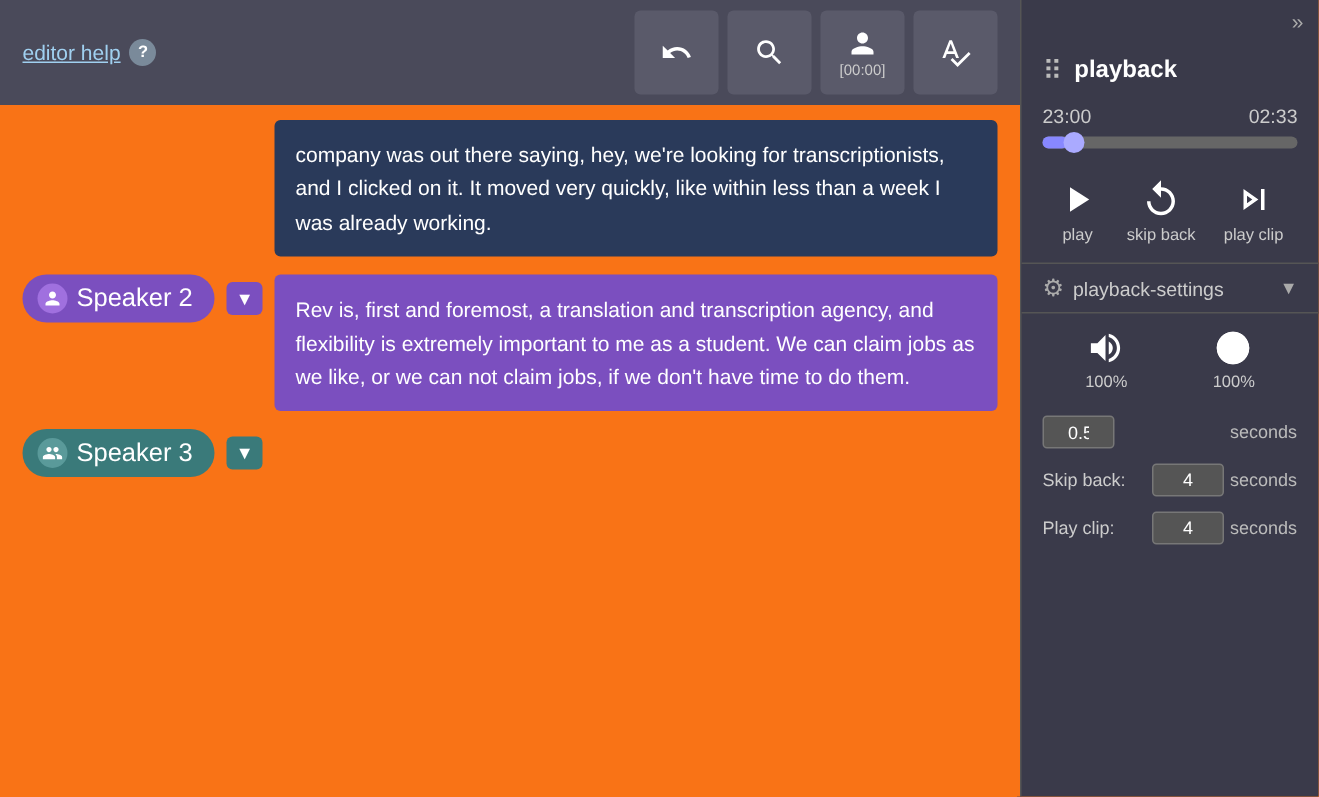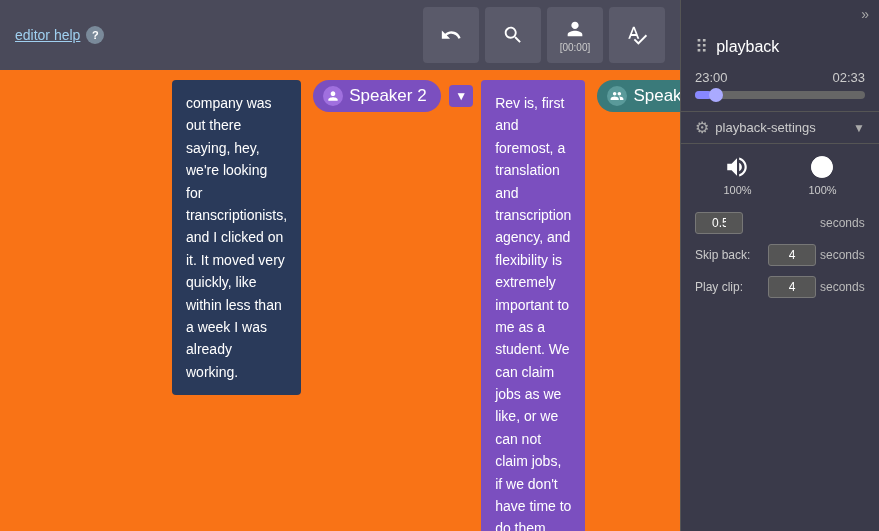--- a/index.html
+++ b/index.html
@@ -89,22 +89,23 @@
 
     .toolbar-btn .btn-label {
       font-size: 10px;
       color: #ccc;
     }
 
     
     .content-area {
       flex: 1;
       overflow-y: auto;
-      padding: 10px 4px;
-      display: flex;
+      padding: 10px 15px;
+      display: flex;
+      flex-direction: column;
       gap: 12px;
     }
 
     
     .transcript-block {
       display: flex;
       gap: 8px;
       align-items: flex-start;
     }
 
@@ -221,21 +222,21 @@
     }
 
     .grid-icon {
       color: #bbb;
       font-size: 18px;
     }
 
     .playback-title {
       color: white;
       font-size: 16px;
-      font-weight: normal;
+      font-weight: bold;
     }
 
     
     .progress-section {
       padding: 0 14px 12px;
     }
 
     .time-display {
       display: flex;
       justify-content: space-between;
@@ -483,20 +484,40 @@
     <div class="time-display">
       <span>23:00</span>
       <span>02:33</span>
     </div>
     <div class="progress-bar-container">
       <div class="progress-bar-fill"></div>
       <div class="progress-handle"></div>
     </div>
   </div>
 
+  <div class="playback-controls">
+    <button class="ctrl-btn">
+      <svg viewBox="0 0 24 24">
+          <path d="M8 5v14l11-7z"></path>
+        </svg>
+      <span class="ctrl-label">play</span>
+    </button>
+    <button class="ctrl-btn">
+      <svg viewBox="0 0 24 24">
+          <path d="M11.99 5V1l-5 5 5 5V7c3.31 0 6 2.69 6 6s-2.69 6-6 6-6-2.69-6-6h-2c0 4.42 3.58 8 8 8s8-3.58 8-8-3.58-8-8-8z"></path>
+        </svg>
+      <span class="ctrl-label">skip back</span>
+    </button>
+    <button class="ctrl-btn">
+      <svg viewBox="0 0 24 24">
+          <path d="M6 18l8.5-6L6 6v12zm2-8.14L11.03 12 8 14.14V9.86zM16 6h2v12h-2z"></path>
+        </svg>
+      <span class="ctrl-label">play clip</span>
+    </button>
+  </div>
 
   <div class="playback-settings-header">
     <span class="gear-icon">⚙</span>
     <span class="settings-title">playback-settings</span>
     <span class="settings-arrow">▼</span>
   </div>
 
   <div class="vol-speed-row">
     <div class="vol-speed-item">
       <svg viewBox="0 0 24 24" width="26" height="26" fill="white">

